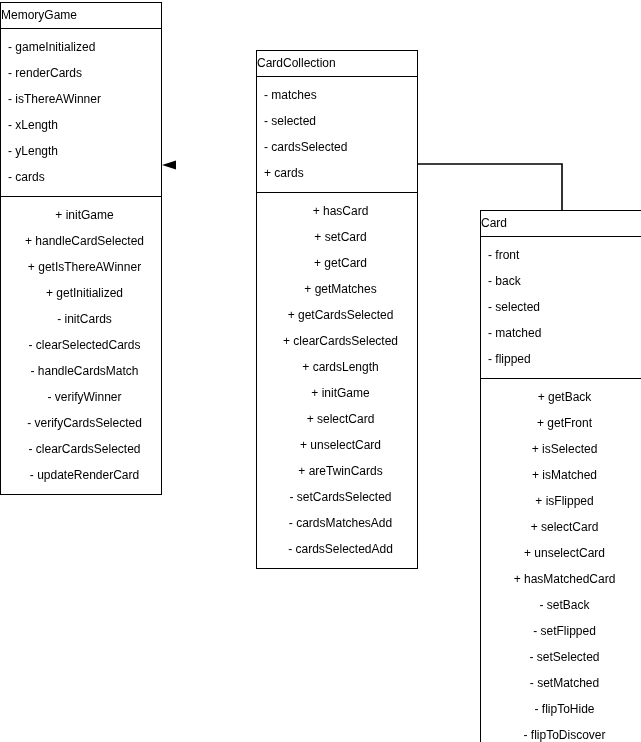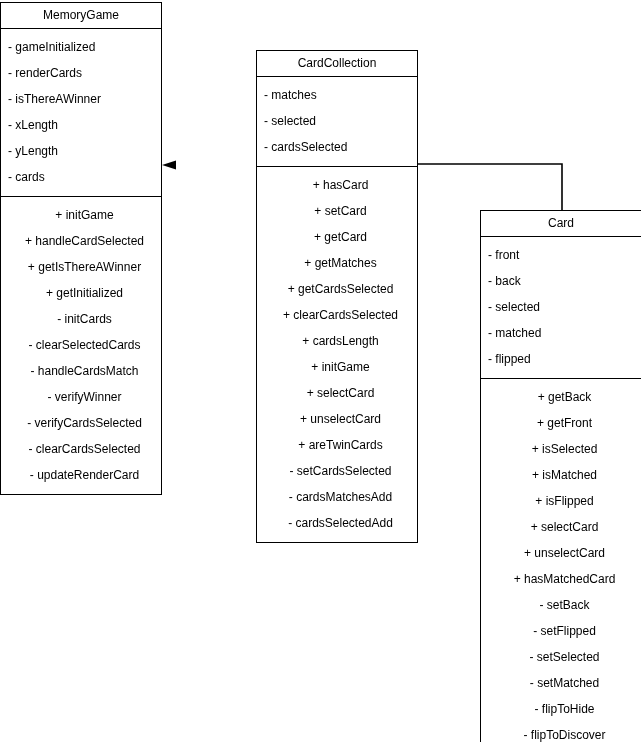--- a/index.html
+++ b/index.html
@@ -20,21 +20,21 @@
     overflow: hidden;
   }
   .uml-class {
     position: absolute;
     box-sizing: border-box;
     border: 1px solid #000000;
     background: #ffffff;
     z-index: 5;
   }
   .class-title {
-    text-align: center;
+    text-align: left;
     font-size: 12px;
     color: #000000;
     line-height: 25px;
     height: 25px;
     border-bottom: 1px solid #000000;
     white-space: nowrap;
     overflow: hidden;
   }
   .member-group {
     padding: 5px 0 6px 0;
@@ -112,20 +112,21 @@
       <div class="member-row">- updateRenderCard</div>
     </div>
   </div>
 
   <div class="uml-class" style="left:256px; top:50px; width:162px;">
     <div class="class-title">CardCollection</div>
     <div class="member-group">
       <div class="member-row">- matches</div>
       <div class="member-row">- selected</div>
       <div class="member-row">- cardsSelected</div>
+      <div class="member-row">+ cards</div>
     </div>
     <div class="member-group last">
       <div class="member-row">+ hasCard</div>
       <div class="member-row">+ setCard</div>
       <div class="member-row">+ getCard</div>
       <div class="member-row">+ getMatches</div>
       <div class="member-row">+ getCardsSelected</div>
       <div class="member-row">+ clearCardsSelected</div>
       <div class="member-row">+ cardsLength</div>
       <div class="member-row">+ initGame</div>

